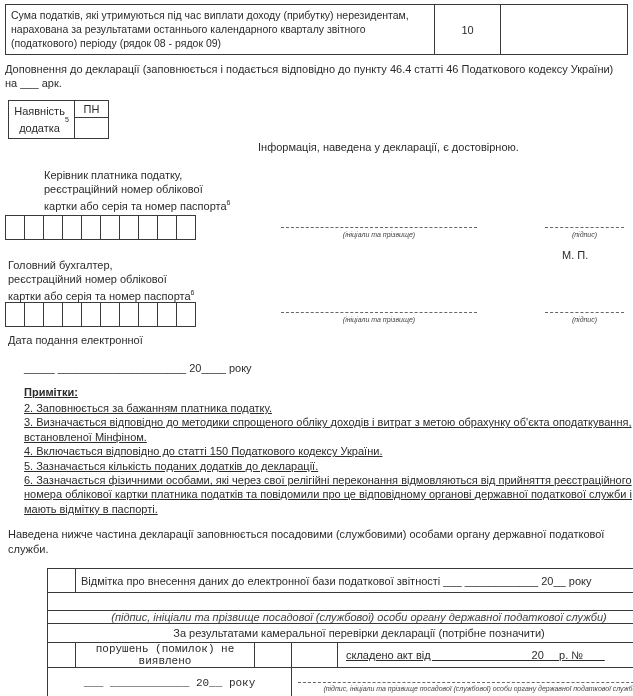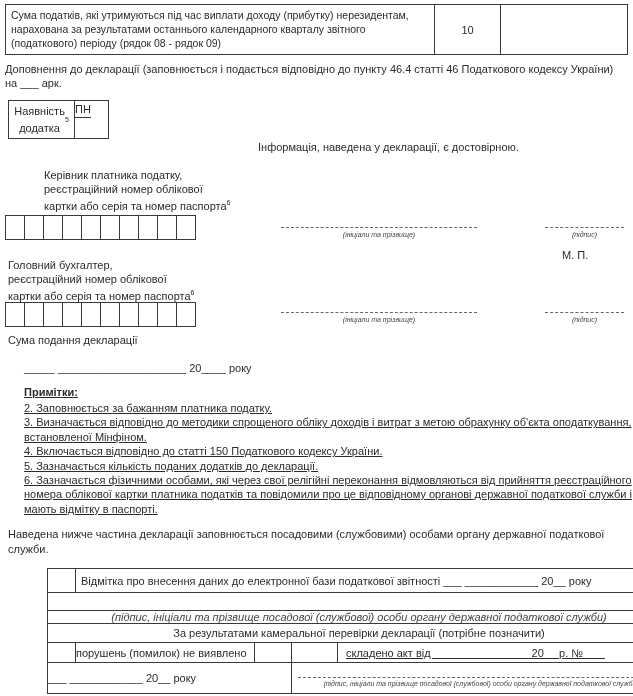--- a/index.html
+++ b/index.html
@@ -19,21 +19,21 @@
   .top-table { left:5px; top:4px; width:623px; height:51px; display:flex; border:1px solid #3a3a3a; }
   .tt-label { width:429px; border-right:1px solid #3a3a3a; padding:3px 5px 0 5px; line-height:14px; font-size:10.5px; overflow:hidden; }
   .tt-code { width:66px; border-right:1px solid #3a3a3a; display:flex; align-items:center; justify-content:center; }
   .tt-value { flex:1; }
 
   .supplement { left:5px; top:62px; width:622px; line-height:14px; }
 
   
   .annex { left:8px; top:100px; display:flex; border:1px solid #3a3a3a; }
   .annex-label { width:66px; height:37px; border-right:1px solid #3a3a3a; display:flex; align-items:center; justify-content:center; text-align:center; line-height:17px; padding:2px; }
-  .annex-col { width:33px; display:flex; flex-direction:row; }
+  .annex-col { width:33px; display:flex; flex-direction:column; }
   .annex-hdr { height:17px; border-bottom:1px solid #3a3a3a; text-align:center; line-height:16px; }
   .annex-val { flex:1; }
 
   .truth { left:258px; top:141px; }
 
   .label3 { line-height:14px; }
   sup { font-size:7px; vertical-align:super; }
 
   .boxes { display:flex; }
   .box { width:20px; height:25px; border:1px solid #3a3a3a; margin-left:-1px; background:#fff; }
@@ -47,21 +47,21 @@
   .note-item { line-height:14.4px; }
 
   .officials { left:8px; top:527px; width:612px; line-height:14.5px; }
 
   
   .svc-wrap { left:5px; top:568px;padding-left:42px; }
   table.svc { border-collapse:collapse; table-layout:fixed; width:623px; }
   table.svc td { border:1px solid #3a3a3a; vertical-align:middle; font-size:11px; }
   td.pl5 { padding-left:5px; }
   td.pl8 { padding-left:8px;text-decoration:underline; }
-  td.center { text-align:left; }
+  td.center { text-align:center;font-family:Liberation Mono, monospace; }
   td.cap-row { text-align:center; font-size:7px; font-style:italic; color:#444; }
   td.hdr-row { text-align:center; font-size:11.5px; }
   .sig-cell { padding:2px 6px; }
   .sig-dash { height:8px; border-bottom:1px dashed #666; }
   .sig-cell .cap { margin-top:2px; }
 </style>
 </head>
 <body>
 
 <div class="abs top-table">
@@ -134,21 +134,21 @@
 
 <div class="abs" style="left:281px; top:304px; width:196px;">
   <div class="dash"></div>
   <div class="cap">(ініціали та прізвище)</div>
 </div>
 <div class="abs" style="left:545px; top:304px; width:79px;">
   <div class="dash"></div>
   <div class="cap">(підпис)</div>
 </div>
 
-<div class="abs" style="left:8px; top:334px;">Сума подання декларації</div>
+<div class="abs" style="left:8px; top:334px;">Дата подання електронної</div>
 <div class="abs" style="left:24px; top:362px;">_____ _____________________ 20____ року</div>
 
 <div class="abs notes">
   <div class="notes-title">Примітки:</div>
   <div class="note-item">2. Заповнюється за бажанням платника податку.</div>
   <div class="note-item">3. Визначається відповідно до методики спрощеного обліку доходів і витрат з метою обрахунку об'єкта оподаткування, встановленої Мінфіном.</div>
   <div class="note-item">4. Включається відповідно до статті 150 Податкового кодексу України.</div>
   <div class="note-item">5. Зазначається кількість поданих додатків до декларації.</div>
   <div class="note-item">6. Зазначається фізичними особами, які через свої релігійні переконання відмовляються від прийняття реєстраційного номера облікової картки платника податків та повідомили про це відповідному органові державної податкової служби і мають відмітку в паспорті.</div>
 </div>

